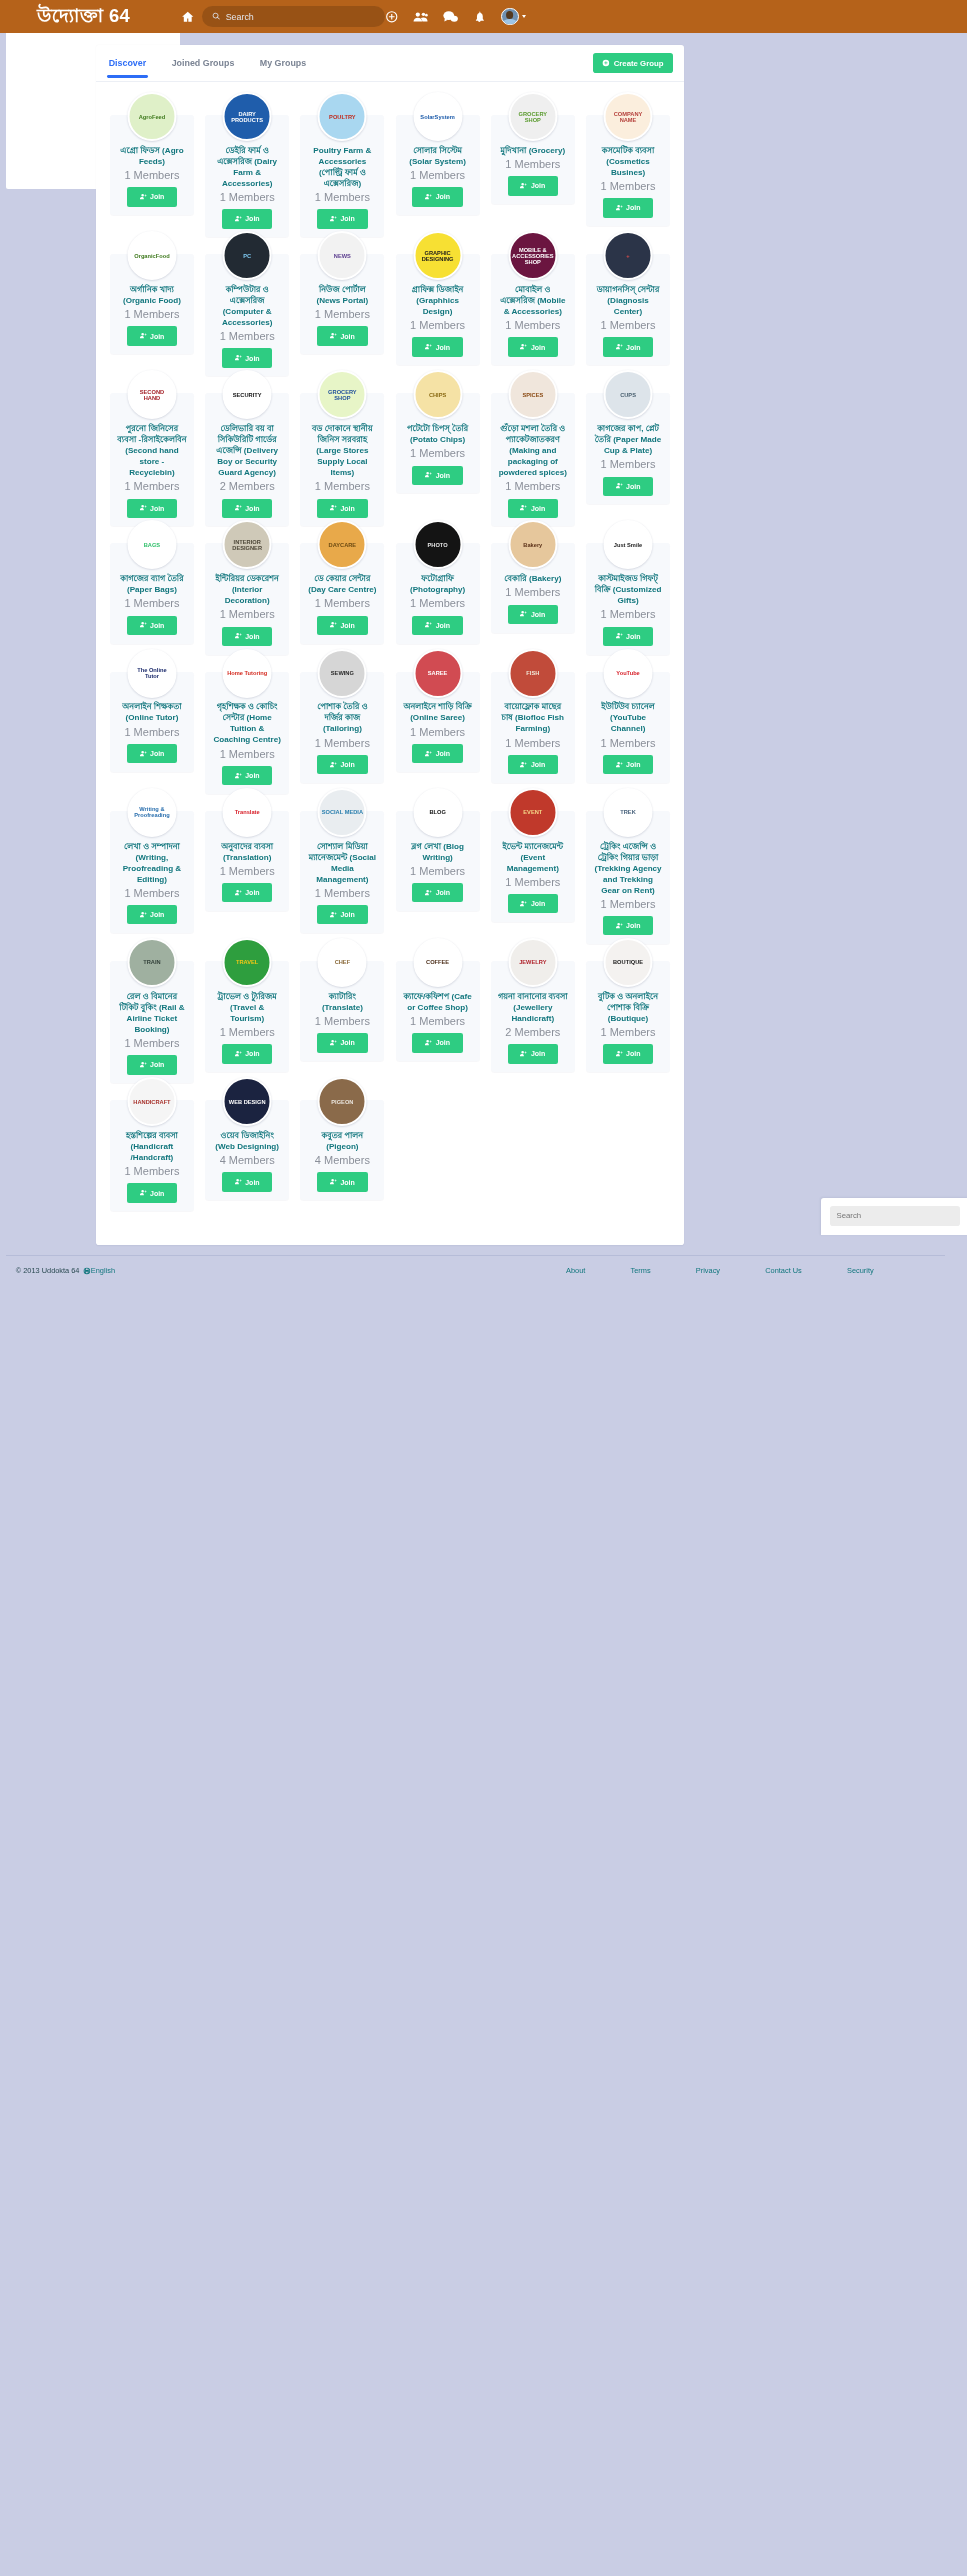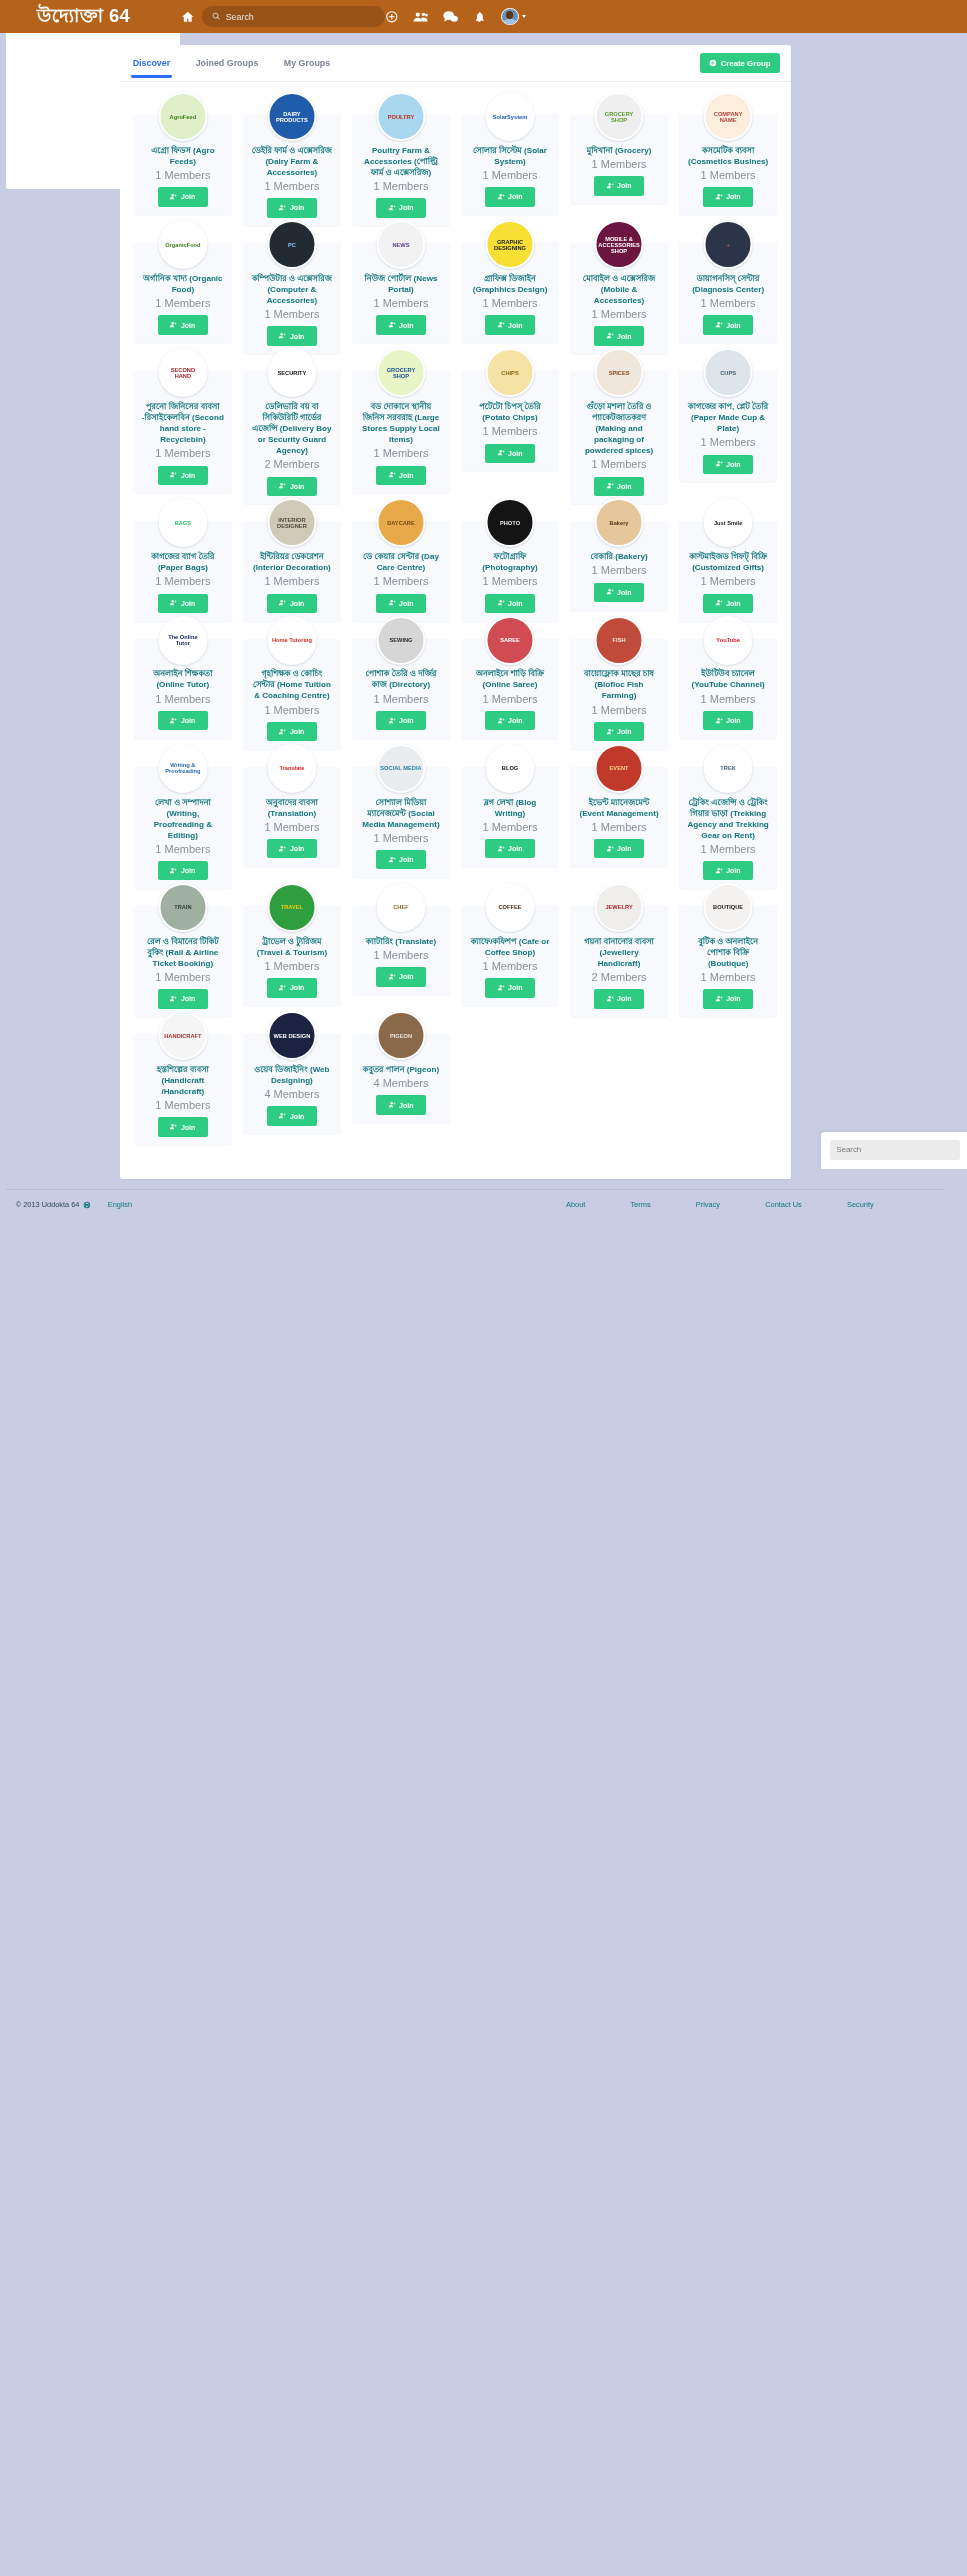--- a/index.html
+++ b/index.html
@@ -108,22 +108,22 @@
 
   
   .page {
     position: relative;
     padding-top: 12px;
     padding-bottom: 0;
     z-index: 10;
   }
 
   .content-panel {
-    width: 671px;
-    margin: 0 auto 0 120px;
+    width: 588px;
+    margin: 0 auto 0 96px;
     background: #ffffff;
     border-radius: 2.8px;
     padding: 0 0 5.7px 0;
     box-shadow: 0 0.7px 1.4px rgba(40,50,90,.06);
   }
 
   
   .tabbar {
     display: flex;
     align-items: center;
@@ -258,21 +258,21 @@
     border-top: 0.7px solid #b6bcd8;
     padding: 10px 7px 0 10px;
     display: flex;
     align-items: center;
     font-size: 7.4px;
     color: #2a4a52;
     position: relative;
     z-index: 6;
   }
   .footer .copy { display: flex; align-items: center; gap: 3.5px; }
-  .lang { display: inline-flex; align-items: center; gap: 17px; color: #11767d; cursor: pointer; }
+  .lang { display: inline-flex; align-items: center; gap: 0; color: #11767d; cursor: pointer; }
   .lang svg { width: 7.8px; height: 7.8px; fill: #11767d; }
   .footer-links { margin-left: auto; display: flex; gap: 9.2px; padding-right: 64px; }
   .footer-links a { color: #11767d; text-decoration: none; cursor: pointer; margin-left: 36px; }
 
   
   .search-dock {
     position: absolute;
     right: 0;
     bottom: 40px;
     width: 147px;
@@ -569,21 +569,21 @@
         <div class="gcard"><div class="gavatar" style="background:#ffffff;color:#d42b20">
             <span class="lbl">Home Tutoring</span>
           </div><div class="gtitle">গৃহশিক্ষক ও কোচিং সেন্টার (Home Tuition &amp; Coaching Centre)</div><div class="gmembers">1 Members</div><button class="btn-join">
             <span><svg viewBox="0 0 24 24">
                 <path d="M9 12a4.5 4.5 0 100-9 4.5 4.5 0 000 9zm0 1.8c-3 0-9 1.5-9 4.5V21h13v-2.7c0-3-5-4.5-4-4.5zm11-6.3V5h-2v2.5h-2.5v2H18V12h2V9.5h2.5v-2z"></path>
               </svg></span>
             <span>Join</span>
           </button></div>
         <div class="gcard"><div class="gavatar" style="background:#d6d6d6;color:#2b2b2b">
             <span class="lbl">SEWING</span>
-          </div><div class="gtitle">পোশাক তৈরি ও দর্জির কাজ (Directory)</div><div class="gmembers">1 Members</div><button class="btn-join">
+          </div><div class="gtitle">পোশাক তৈরি ও দর্জির কাজ (Tailoring)</div><div class="gmembers">1 Members</div><button class="btn-join">
             <span><svg viewBox="0 0 24 24">
                 <path d="M9 12a4.5 4.5 0 100-9 4.5 4.5 0 000 9zm0 1.8c-3 0-9 1.5-9 4.5V21h13v-2.7c0-3-5-4.5-4-4.5zm11-6.3V5h-2v2.5h-2.5v2H18V12h2V9.5h2.5v-2z"></path>
               </svg></span>
             <span>Join</span>
           </button></div>
         <div class="gcard"><div class="gavatar" style="background:#d14b52;color:#ffffff">
             <span class="lbl">SAREE</span>
           </div><div class="gtitle">অনলাইনে শাড়ি বিক্রি (Online Saree)</div><div class="gmembers">1 Members</div><button class="btn-join">
             <span><svg viewBox="0 0 24 24">
                 <path d="M9 12a4.5 4.5 0 100-9 4.5 4.5 0 000 9zm0 1.8c-3 0-9 1.5-9 4.5V21h13v-2.7c0-3-5-4.5-4-4.5zm11-6.3V5h-2v2.5h-2.5v2H18V12h2V9.5h2.5v-2z"></path>

